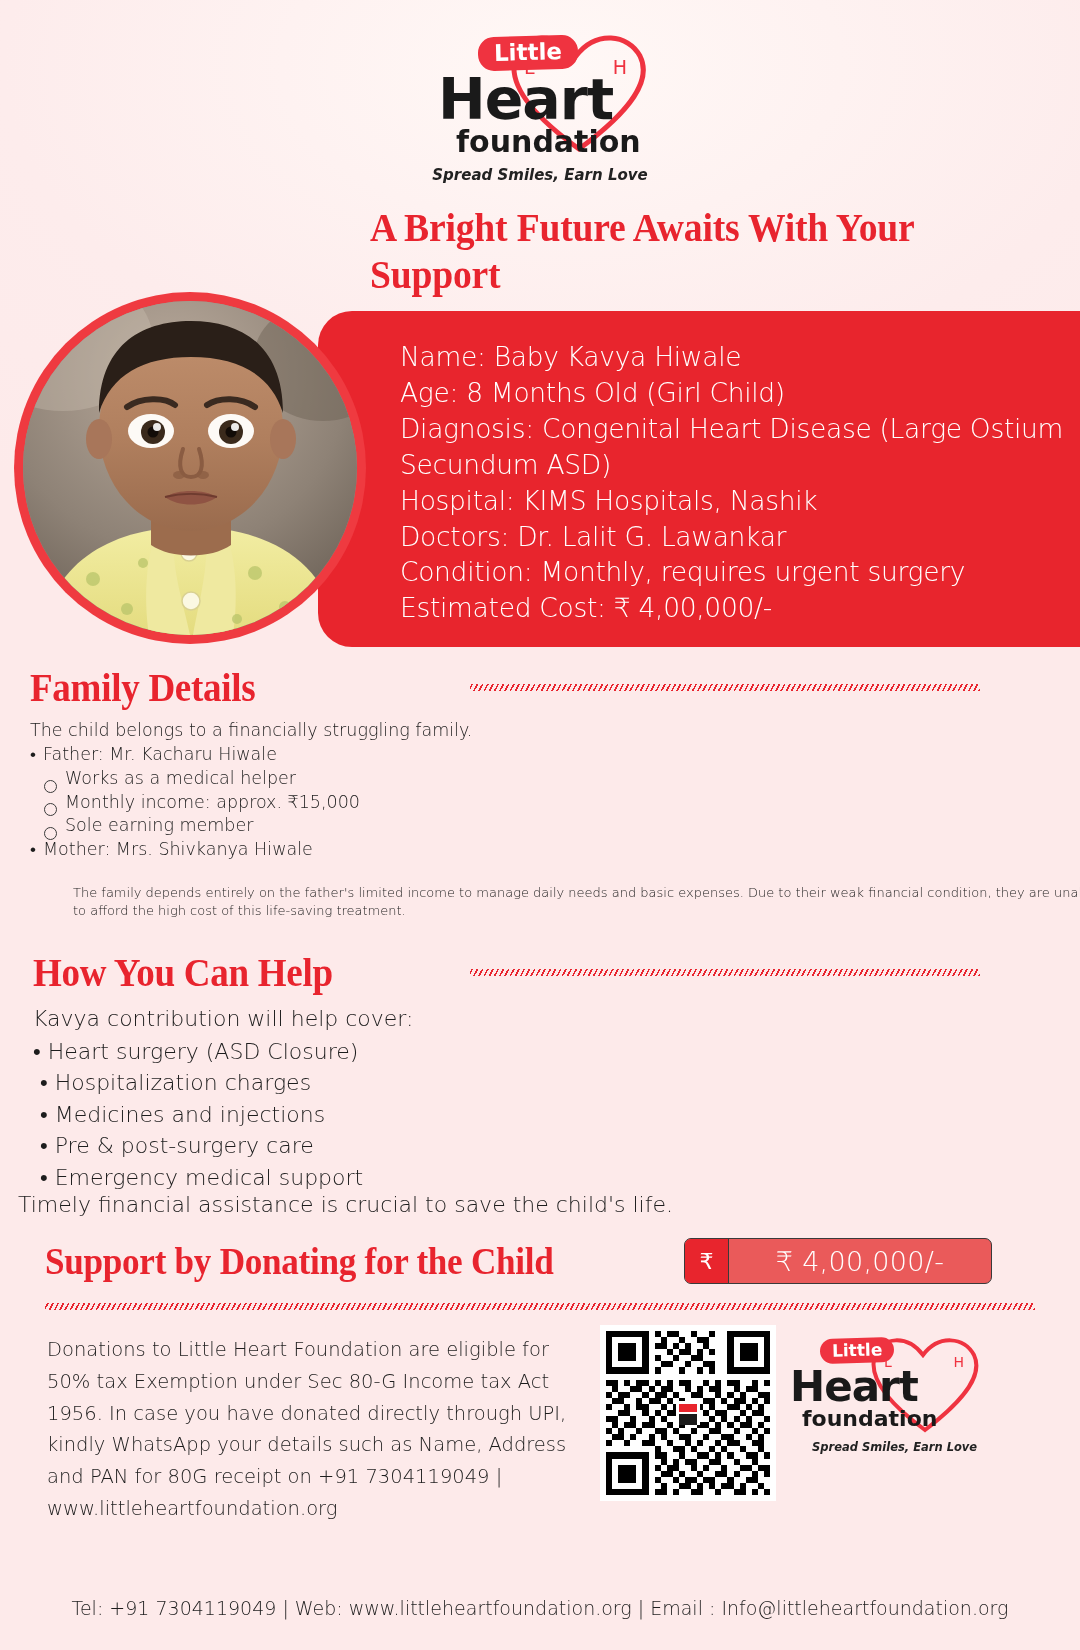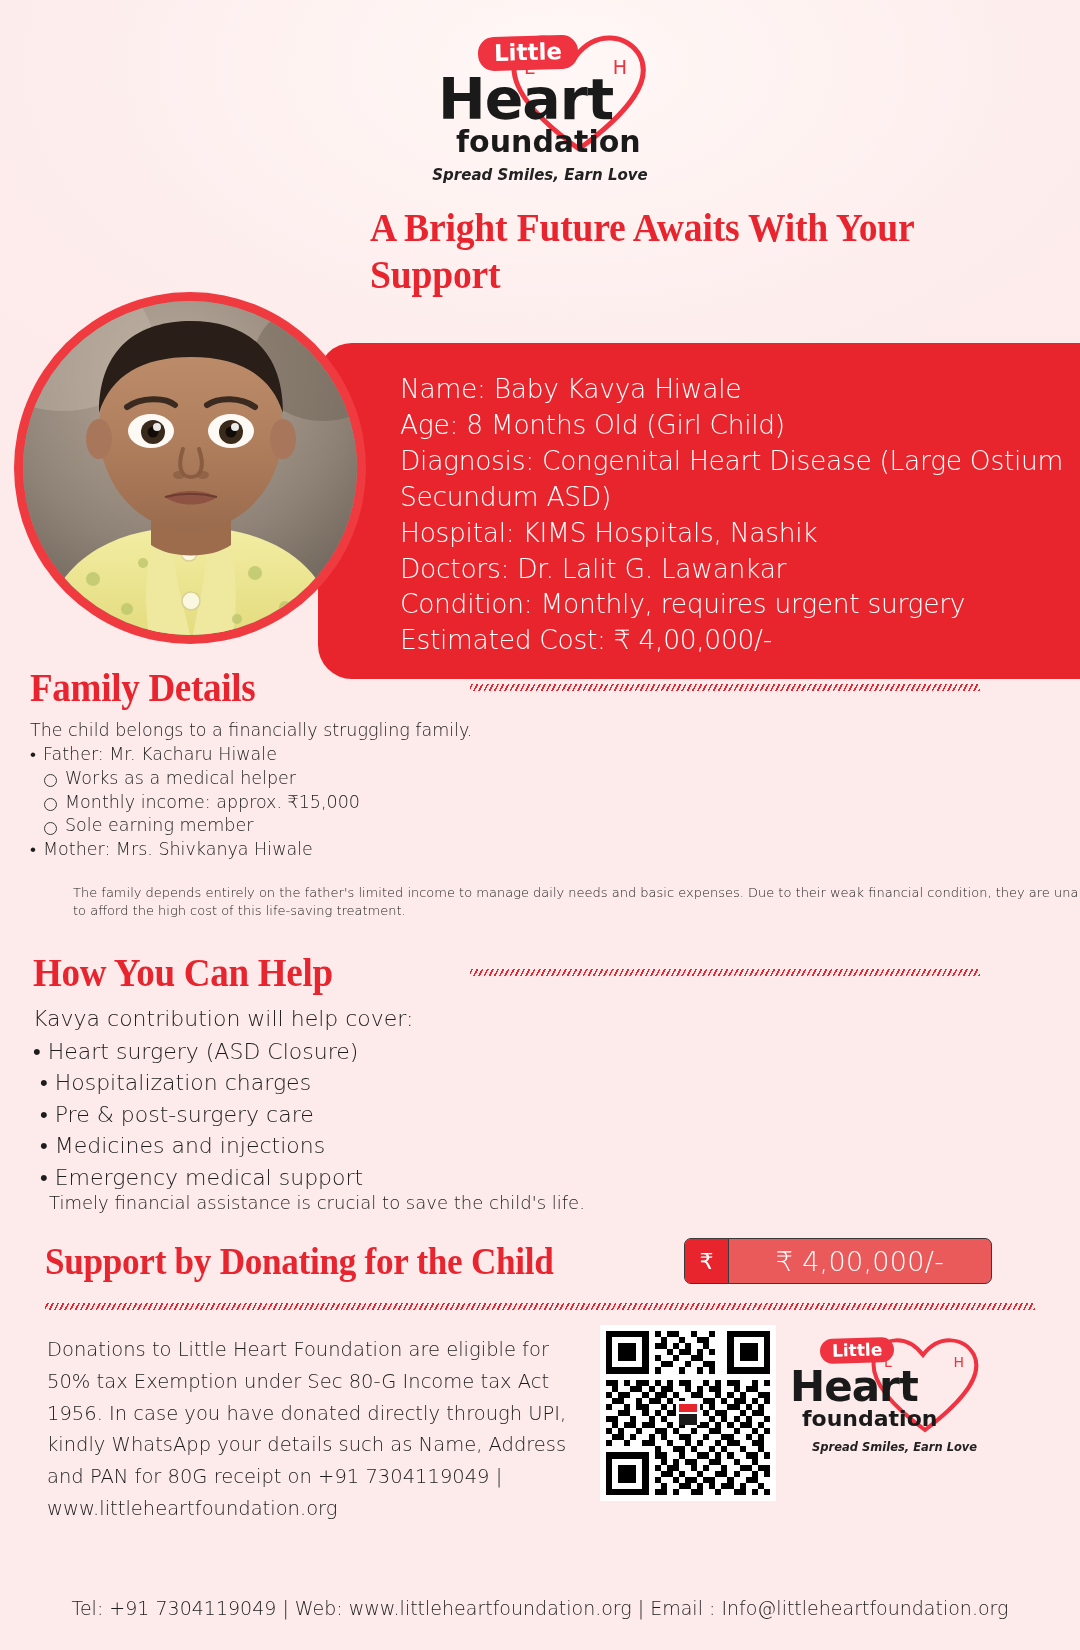--- a/index.html
+++ b/index.html
@@ -139,21 +139,20 @@
   .info-panel {
     position: absolute;
     left: 318px;
     top: 311px;
     width: 762px;
     height: 336px;
     background: #e8252d;
     border-top-left-radius: 34px;
     border-bottom-left-radius: 34px;
     z-index: 2;
-    margin-top: 32px;
   }
   .info-list {
     position: absolute;
     left: 82px;
     top: 28px;
     width: 668px;
     color: #ffffff;
     font-size: 26.5px;
     line-height: 1.355;
     font-family: "DejaVu Sans", sans-serif;
@@ -193,30 +192,30 @@
 
   .fam-lead   { left: 30px; top: 720px;  font-size: 17.5px; }
   .fam-list   { left: 30px; top: 743px;  font-size: 17.5px; line-height: 1.36; width: 620px; }
   .fam-list .li   { display: flex; align-items: baseline; }
   .fam-list .dot  { width: 13px; flex: 0 0 13px; font-size: 17px; line-height: 1; }
   .fam-list .ring {
     width: 13px; height: 13px; flex: 0 0 13px;
     border: 1.4px solid #3a3a3a; border-radius: 50%;
     margin-right: 8px; position: relative; top: 2px;
   }
-  .fam-list .sub { margin-left: 14px; display: flex; align-items: center; }
+  .fam-list .sub { margin-left: 14px; display: flex; align-items: flex-end; }
   .fam-para {
     left: 30px; top: 884px; width: 1032px;
     font-size: 13px; line-height: 1.4; margin-left: 43px;
   }
 
   .help-lead { left: 33px; top: 1006px; font-size: 22px; }
   .help-list { left: 33px; top: 1036px; font-size: 22px; line-height: 1.43; }
   .help-list .item { white-space: pre; }
-  .help-tail { left: 49px; top: 1192px; font-size: 18px; }
+  .help-tail { left: 18px; top: 1192px; font-size: 22px; }
 
   
   .amount-badge {
     position: absolute;
     left: 684px;
     top: 1238px;
     width: 308px;
     height: 46px;
     background: #ea5a5a;
     border: 1.6px solid #3a3a3a;
@@ -454,22 +453,22 @@
   <div class="body-txt fam-para">The family depends entirely on the father's limited income to manage daily needs and basic expenses. Due to their weak financial condition, they are unable to afford the high cost of this life-saving treatment.</div>
 
   <div class="sec-head" style="left:33px; top:950px;">How You Can Help</div>
   <div class="dash-rule" style="left:470px; top:969px; width:510px;"></div>
 
   <div class="body-txt help-lead">Kavya contribution will help cover:</div>
 
   <div class="body-txt help-list">
     <div class="item">• Heart surgery (ASD Closure)</div>
     <div class="item"> • Hospitalization charges</div>
+    <div class="item"> • Medicines and injections</div>
     <div class="item"> • Pre &amp; post-surgery care</div>
-    <div class="item"> • Medicines and injections</div>
     <div class="item"> • Emergency medical support</div>
   </div>
 
   <div class="body-txt help-tail">Timely financial assistance is crucial to save the child's life.</div>
 
   <div class="sec-head" style="left:45px; top:1240px; font-size:37px;">Support by Donating for the Child</div>
 
   <div class="amount-badge">
     <div class="amount-icon">₹</div>
     <div class="amount-val">₹ 4,00,000/-</div>

